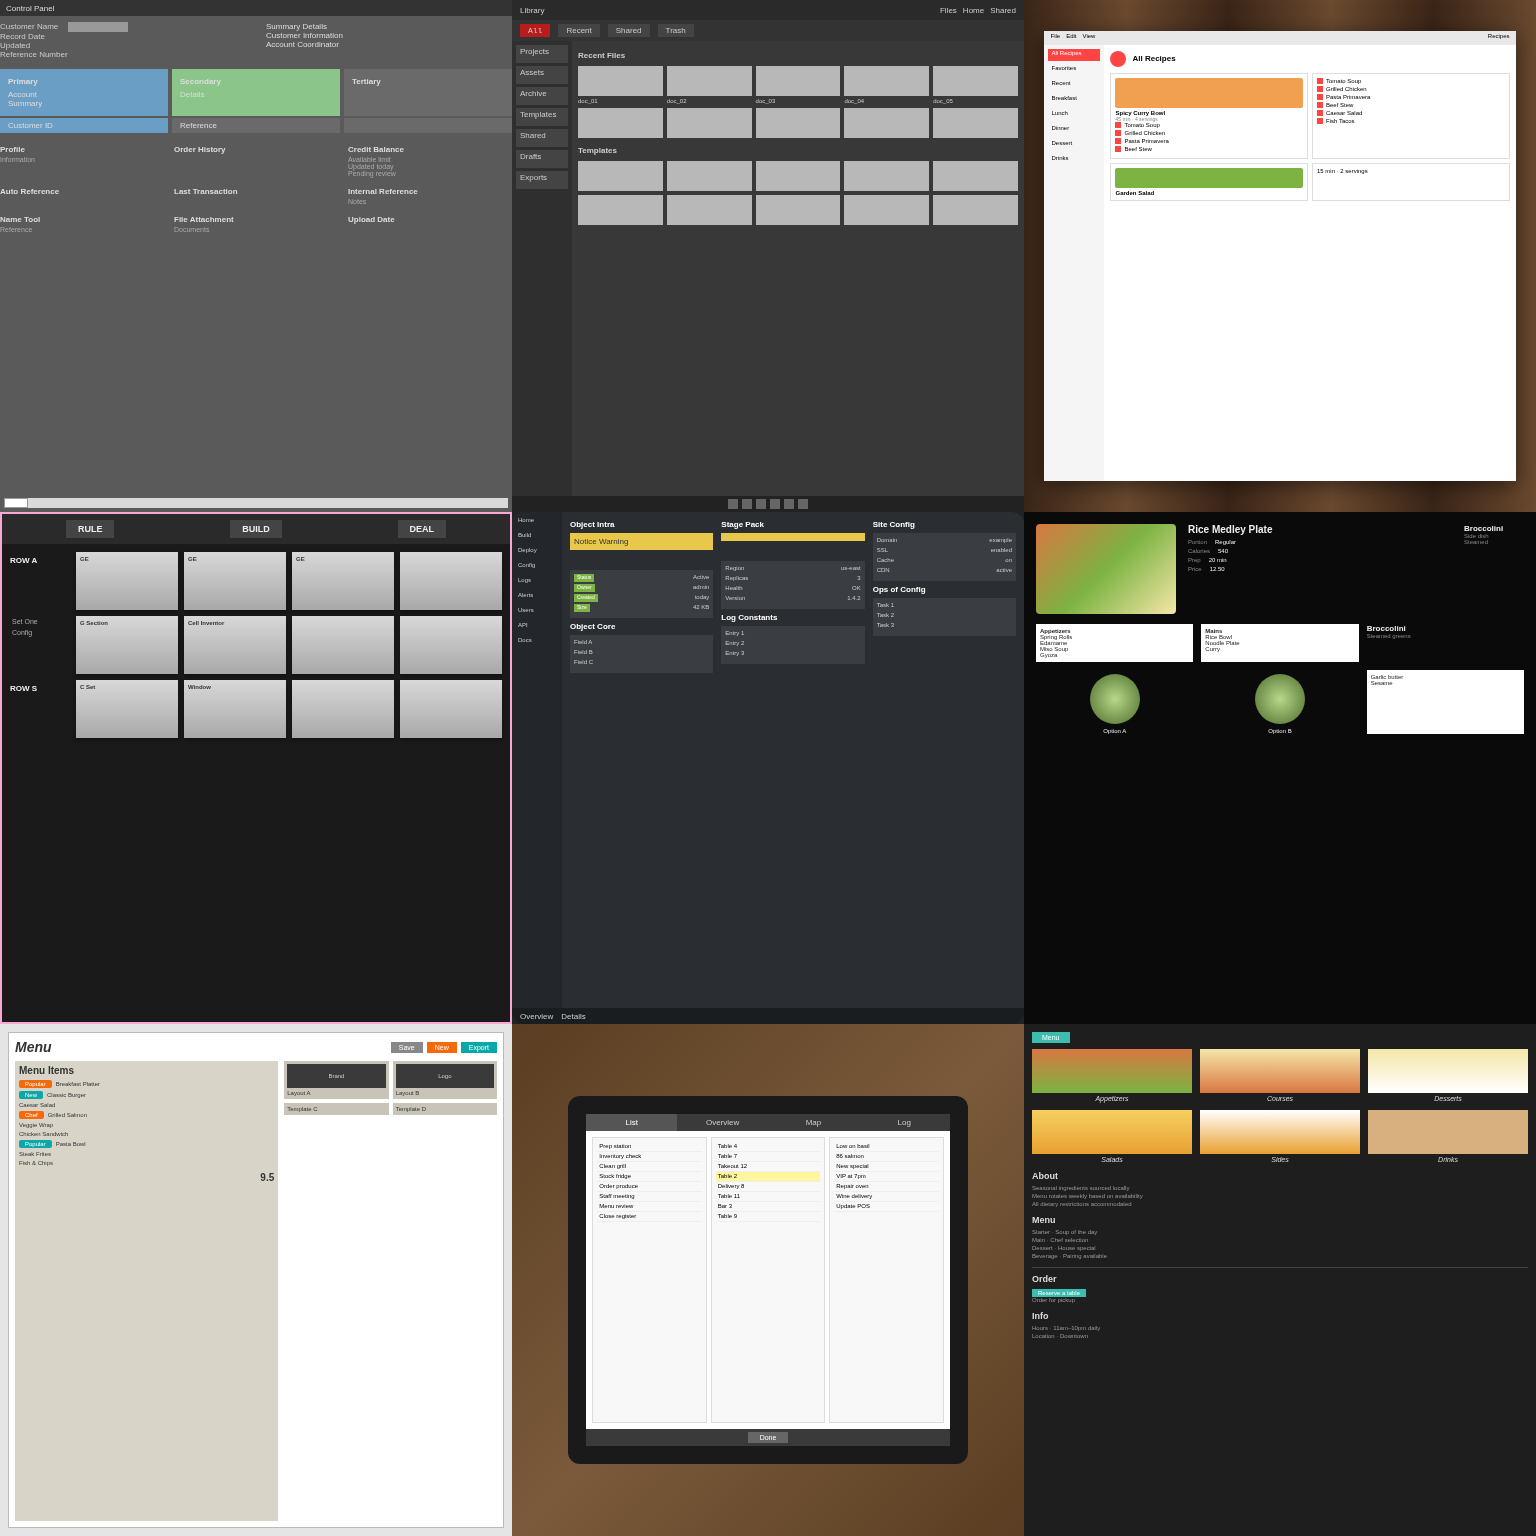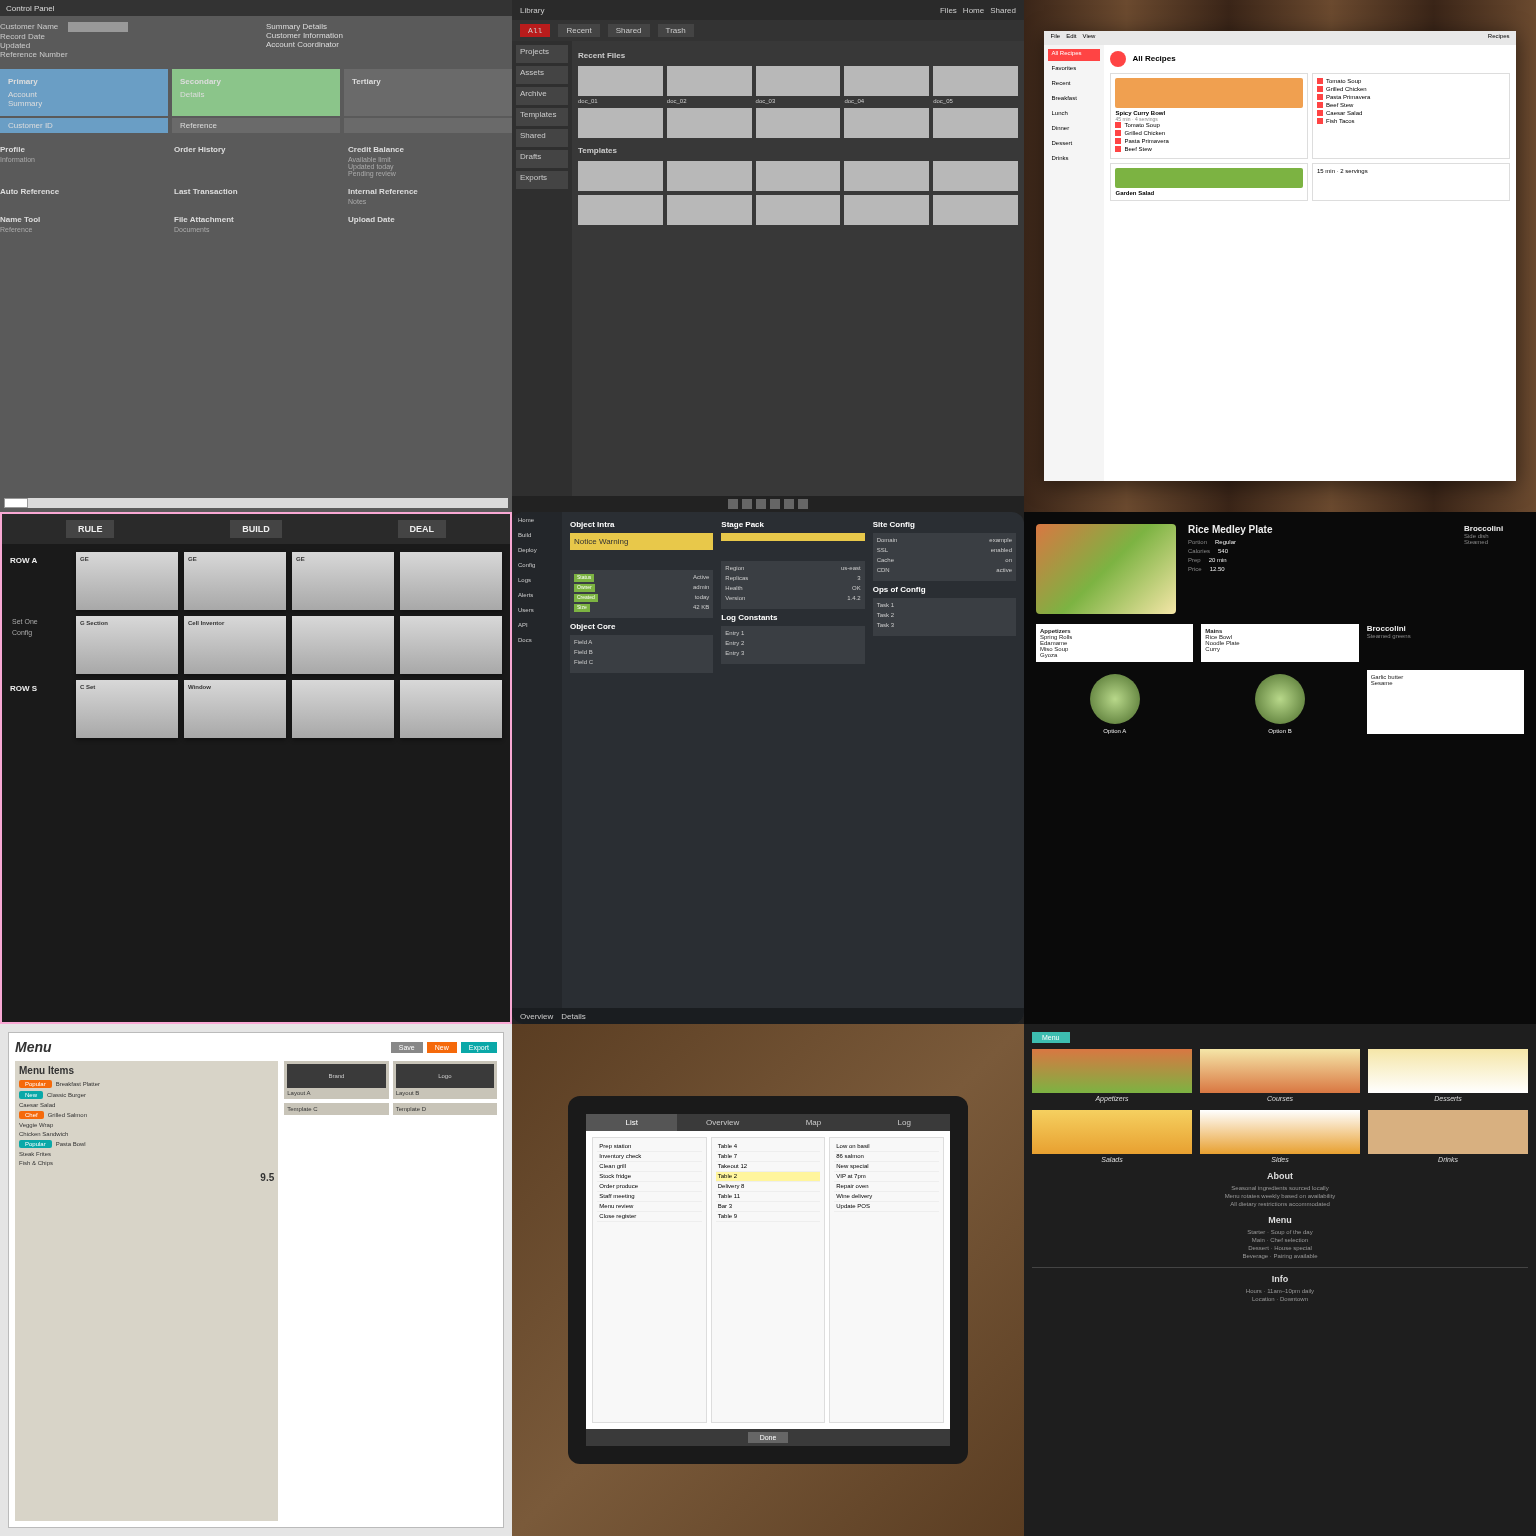--- a/index.html
+++ b/index.html
@@ -127,21 +127,21 @@
 .t8 .footer8 { background: #3a3a3a; padding: 4px; text-align: center; }
 .t8 .btn8 { background: #666; color: #fff; padding: 2px 12px; font-size: 7px; }
 
 
 .t9 { background: #1e1e1e; color: #ddd; padding: 8px; }
 .t9 .pill-top { background: #3dbdb0; color: #fff; padding: 2px 10px; font-size: 7px; display: inline-block; margin-bottom: 6px; }
 .t9 .cat-grid { display: grid; grid-template-columns: repeat(3, 1fr); gap: 8px; margin-bottom: 8px; }
 .t9 .cat { text-align: center; }
 .t9 .cat-img { width: 100%; height: 44px; background: #8a5a3a; margin-bottom: 2px; }
 .t9 .cat-label { font-size: 7px; font-style: italic; }
-.t9 .section9 { margin-bottom: 8px; text-align: center; }
+.t9 .section9 { margin-bottom: 8px; }
 .t9 .s9-title { font-size: 9px; font-weight: bold; margin-bottom: 4px; }
 .t9 .s9-line { font-size: 6px; color: #999; margin-bottom: 2px; }
 .t9 .sep { border-top: 1px solid #444; margin: 6px 0; }
 .t9 .pill-teal9 { background: #3dbdb0; color: #fff; padding: 1px 6px; font-size: 6px; display: inline-block; }
 </style>
 </head>
 <body>
 
 <div class="grid">
 
@@ -796,19 +796,24 @@
   </div>
   <div class="section9">
     <div class="s9-title">Menu</div>
     <div class="s9-line">Starter · Soup of the day</div>
     <div class="s9-line">Main · Chef selection</div>
     <div class="s9-line">Dessert · House special</div>
     <div class="s9-line">Beverage · Pairing available</div>
   </div>
   <div class="sep"></div>
   <div class="section9">
+    <div class="s9-title">Order</div>
+    <span class="pill-teal9">Reserve a table</span>
+    <div class="s9-line">Order for pickup</div>
+  </div>
+  <div class="section9">
     <div class="s9-title">Info</div>
     <div class="s9-line">Hours · 11am–10pm daily</div>
     <div class="s9-line">Location · Downtown</div>
   </div>
 </div>
 
 </div>
 
 </body></html>

